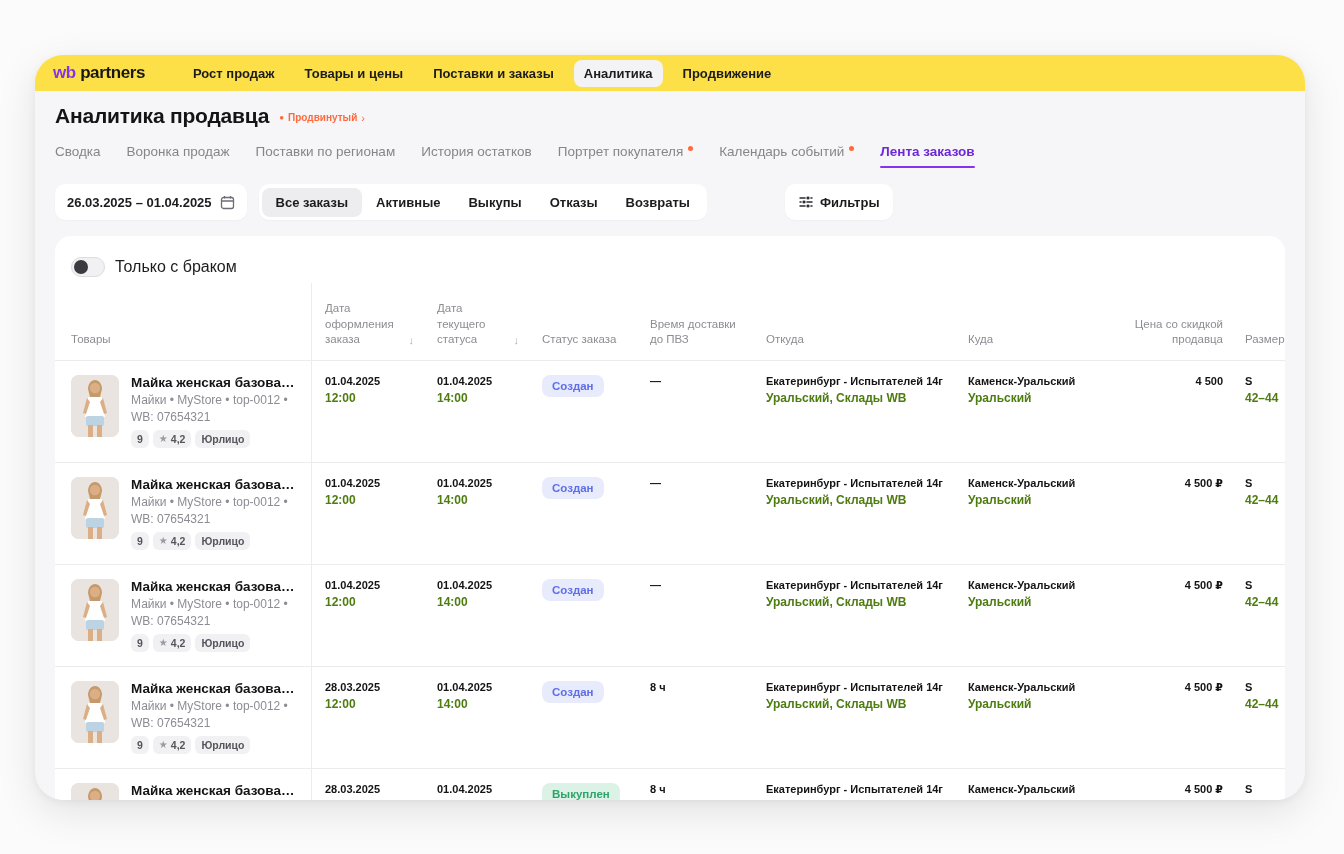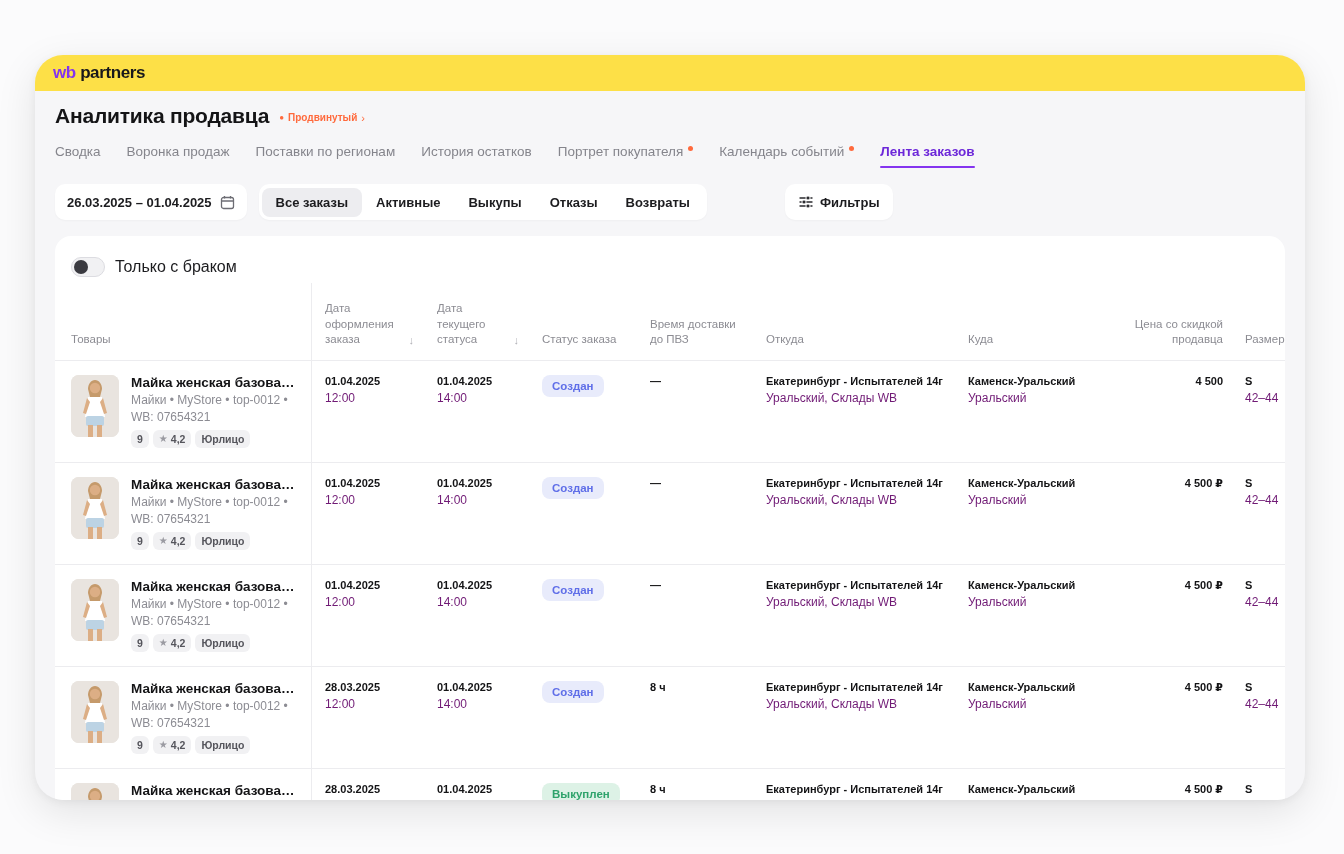--- a/index.html
+++ b/index.html
@@ -64,34 +64,41 @@
 
   .thumb{ width:48px; height:62px; border-radius:8px; overflow:hidden; flex:0 0 auto; background:#e9e4df;}
   .pinfo{ min-width:0; }
   .ptitle{ font-size:13.5px; font-weight:700; color:#141416; white-space:nowrap; overflow:hidden; text-overflow:ellipsis;}
   .pmeta,.pwb{ font-size:12px; color:#8c8c93; margin-top:3px; white-space:nowrap; overflow:hidden;}
   .pbadges{ display:flex; gap:4px; margin-top:6px; }
   .pill{ background:#f1f1f3; border-radius:6px; font-size:10.5px; font-weight:600; color:#55555c; padding:3px 6px; display:flex; align-items:center; gap:3px; white-space:nowrap;}
   .pill .star{ color:#9a9aa1; font-size:10px; }
 
   .dmain{ font-size:11px; font-weight:700; color:#141416; white-space:nowrap;}
-  .dsub{ font-size:12px; color:#701a75; margin-top:4px; white-space:nowrap;}
+  .dsub{ font-size:12px; color:#4d7c0f; margin-top:4px; white-space:nowrap;font-weight:bold;}
   .status{ display:inline-block; font-size:11.5px; font-weight:700; padding:5px 10px; border-radius:8px; }
 
   .icon{ display:inline-flex; align-items:center; }
 </style>
 </head>
 <body>
 
 <div class="window">
 
   <div class="topnav">
     <div class="logo">
       <span class="wb">wb</span>
       <span class="partners">partners</span>
+    </div>
+    <div class="navitems">
+      <span class="navitem">Рост продаж</span>
+      <span class="navitem">Товары и цены</span>
+      <span class="navitem">Поставки и заказы</span>
+      <span class="navitem active">Аналитика</span>
+      <span class="navitem">Продвижение</span>
     </div>
   </div>
 
   <div class="pagebody">
 
     <div class="titlerow">
       <span class="pagetitle">Аналитика продавца</span>
       <span class="planbadge">
         <span class="dot icon">●</span>
         <span>Продвинутый</span>

